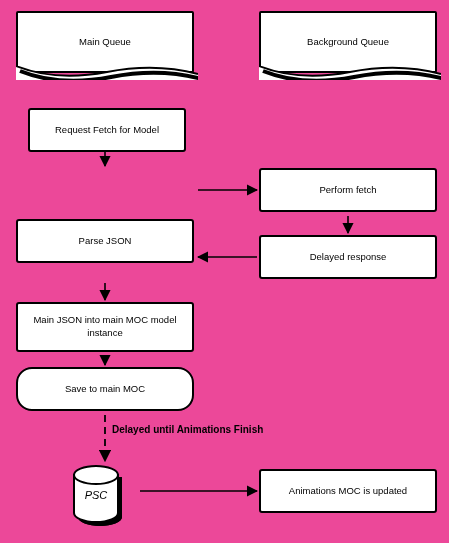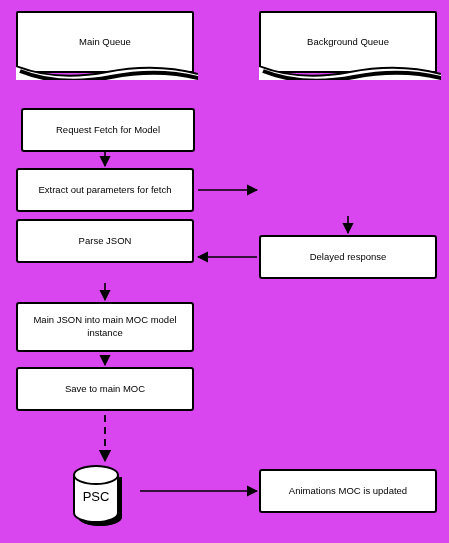--- a/index.html
+++ b/index.html
@@ -4,21 +4,21 @@
 <style>
   html, body {
     margin: 0;
     padding: 0;
     background: #ffffff;
   }
   #canvas {
     position: relative;
     width: 449px;
     height: 543px;
-    background: #d946ef;
+    background: #ec4899;
     font-family: "Liberation Sans", sans-serif;
     overflow: hidden;
   }
   .node {
     position: absolute;
     box-sizing: border-box;
     border: 2px solid #000000;
     background: #ffffff;
     display: flex;
     align-items: center;
@@ -99,55 +99,55 @@
 
   <div class="node doc" style="left:259px; top:11px; width:178px; height:62px;justify-content:center;">
     <span>Background Queue</span>
     <svg class="doc-wave" viewBox="0 0 182 14" preserveAspectRatio="none">
       <path d="M0,0 C30,12 60,12 91,6 C122,0 152,0 182,8 L182,14 L0,14 Z" fill="#ffffff" stroke="none"></path>
       <path d="M0,0 C30,12 60,12 91,6 C122,0 152,0 182,8" fill="none" stroke="#000000" stroke-width="2"></path>
       <path d="M4,5 C34,17 64,17 95,11 C126,5 156,5 186,13" fill="none" stroke="#000000" stroke-width="4"></path>
     </svg>
   </div>
 
-  <div class="node" style="left:21px; top:108px; width:174px; height:44px;align-items:center;">
+  <div class="node" style="left:28px; top:108px; width:158px; height:44px;align-items:center;">
     <span>Request Fetch for Model</span>
   </div>
 
-  <div class="node" style="left:16px; top:168px; width:178px; height:44px;">
-    <span>Extract out parameters for fetch</span>
+
+  <div class="node" style="left:259px; top:168px; width:178px; height:44px;">
+    <span>Perform fetch</span>
   </div>
-
 
   <div class="node" style="left:16px; top:219px; width:178px; height:44px;">
     <span>Parse JSON</span>
   </div>
 
   <div class="node" style="left:259px; top:235px; width:178px; height:44px;">
     <span>Delayed response</span>
   </div>
 
   <div class="node" style="left:16px; top:302px; width:178px; height:50px;">
     <span>Main JSON into main MOC model instance</span>
   </div>
 
-  <div class="node" style="left:16px; top:367px; width:178px; height:44px;">
+  <div class="node" style="left:16px; top:367px; width:178px; height:44px;border-radius:16px;">
     <span>Save to main MOC</span>
   </div>
 
   <div class="cyl-wrap" style="left:70px; top:463px; width:76px; height:64px; z-index:4;">
     <svg class="cyl" viewBox="0 0 76 64">
 
       <path d="M8,14 L8,54 C8,59 18,63 30,63 C42,63 52,59 52,54 L52,14 Z" fill="#000000"></path>
       <ellipse cx="30" cy="54" rx="22" ry="9" fill="#000000"></ellipse>
 
       <path d="M4,12 L4,50 C4,55 14,59 26,59 C38,59 48,55 48,50 L48,12 Z" fill="#ffffff" stroke="#000000" stroke-width="2"></path>
       <ellipse cx="26" cy="12" rx="22" ry="9" fill="#ffffff" stroke="#000000" stroke-width="2"></ellipse>
     </svg>
-    <div style="position:absolute; left:4px; top:26px; width:44px; text-align:center; font-size:13px; color:#000000; font-family:'Liberation Sans', sans-serif;">PSC</div>
+    <div style="position:absolute; left:4px; top:26px; width:44px; text-align:center; font-size:11px; color:#000000; font-family:'Liberation Sans', sans-serif;font-style:italic;">PSC</div>
   </div>
 
   <div class="node" style="left:259px; top:469px; width:178px; height:44px;">
     <span>Animations MOC is updated</span>
   </div>
 
   <svg class="edges">
     <defs>
       <marker id="arrow" viewBox="0 0 10 10" refX="9" refY="5" markerWidth="7" markerHeight="7" orient="auto-start-reverse">
         <path d="M 0 0 L 10 5 L 0 10 z" fill="#000000"></path>
@@ -164,14 +164,15 @@
 
     <line x1="105" y1="283" x2="105" y2="300" stroke="#000000" stroke-width="1.6" marker-end="url(#arrow)"></line>
 
     <line x1="105" y1="356" x2="105" y2="365" stroke="#000000" stroke-width="1.6" marker-end="url(#arrow)"></line>
 
     <line x1="105" y1="415" x2="105" y2="461" stroke="#000000" stroke-width="1.8" stroke-dasharray="7,5" marker-end="url(#arrow)"></line>
 
     <line x1="140" y1="491" x2="257" y2="491" stroke="#000000" stroke-width="1.6" marker-end="url(#arrow)"></line>
   </svg>
 
+  <div class="edge-label" style="left:112px; top:424px;">Delayed until Animations Finish</div>
 
 </div>
 
 </body></html>

